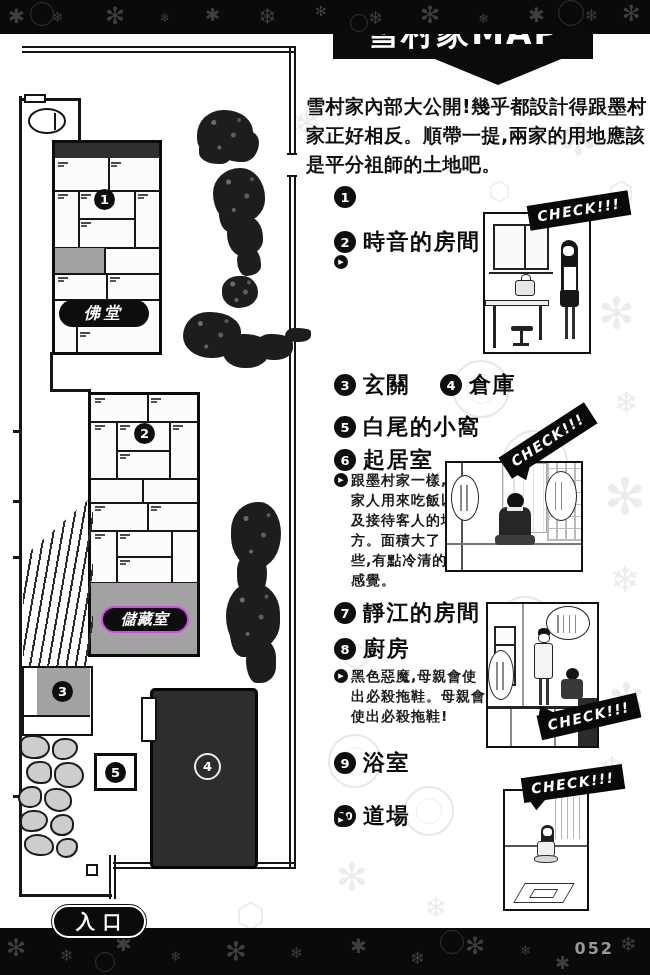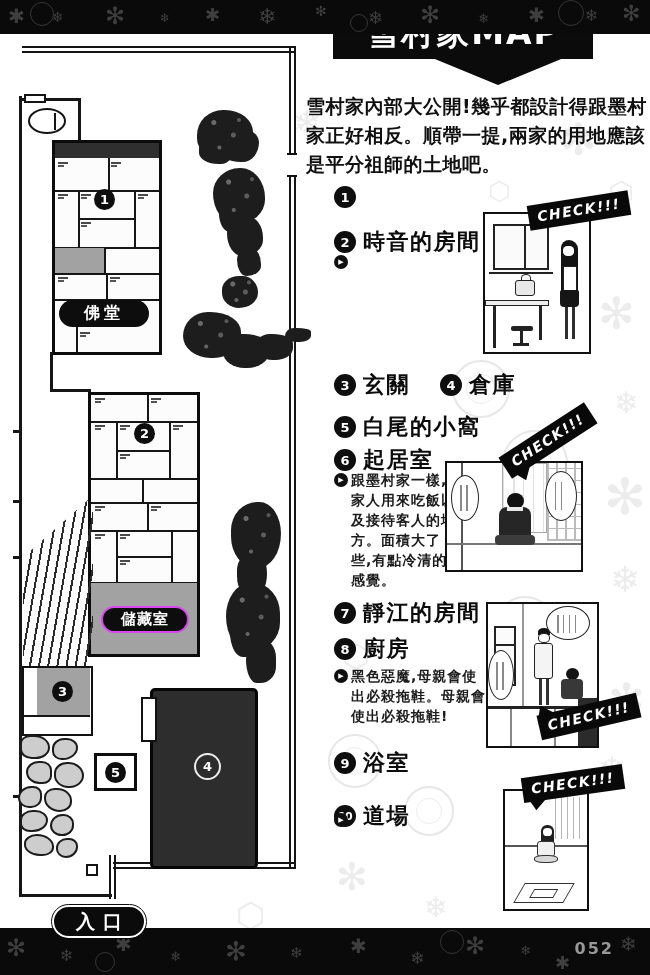--- a/index.html
+++ b/index.html
@@ -34,21 +34,21 @@
 
   
   .ln { position:absolute; background:#161616; z-index:2; }
   .dh { position:absolute; height:7px; border-top:2px solid #141414; border-bottom:2px solid #141414; z-index:2; }
   .dv { position:absolute; width:7px; border-left:2px solid #141414; border-right:2px solid #141414; z-index:2; }
   .notch { position:absolute; left:287px; top:153px; width:10px; height:24px; background:#fff; border-top:2.5px solid #111; border-bottom:2.5px solid #111; z-index:3; }
   .house { position:absolute; background:#fcfcfc; border:3px solid #0c0c0c; z-index:2; }
   .fill { position:absolute; z-index:2; }
   .tl { position:absolute; width:10px; height:2px; background:#4a4a4a; z-index:3; }
   .tl::after { content:""; position:absolute; left:0; top:3px; width:6px; height:2px; background:#555; }
-  .pill { position:absolute; background:#0d0d0d; color:#fff; border-radius:15px; display:flex; align-items:center; justify-content:center; font-weight:700; z-index:4; }
+  .pill { position:absolute; background:#0d0d0d; color:#fff; border-radius:15px; display:flex; align-items:center; justify-content:center; font-weight:700; z-index:4;font-style:italic; }
   .pill.ring { border:2px solid #d946ef; }
   .mk { position:absolute; width:21px; height:21px; border-radius:50%; background:#0e0e0e; color:#fff; font-size:13px; font-weight:700; display:flex; align-items:center; justify-content:center; z-index:4; }
   .mk.ring4 { background:transparent; border:2px solid #ededed; width:27px; height:27px; }
   .stone { position:absolute; background:#cdcdcd; border:2px solid #1c1c1c; z-index:2; }
   .tree { position:absolute; background:#1d1d1d; z-index:2;
     background-image:radial-gradient(circle at 30% 25%, #6a6a6a 0 2px, transparent 3px),
                      radial-gradient(circle at 65% 50%, #5c5c5c 0 2px, transparent 3px),
                      radial-gradient(circle at 40% 75%, #646464 0 1.5px, transparent 2.5px),
                      radial-gradient(circle at 75% 20%, #575757 0 1.5px, transparent 2.5px); }
   .hatch { position:absolute; left:23px; top:492px; width:70px; height:181px; z-index:2;

